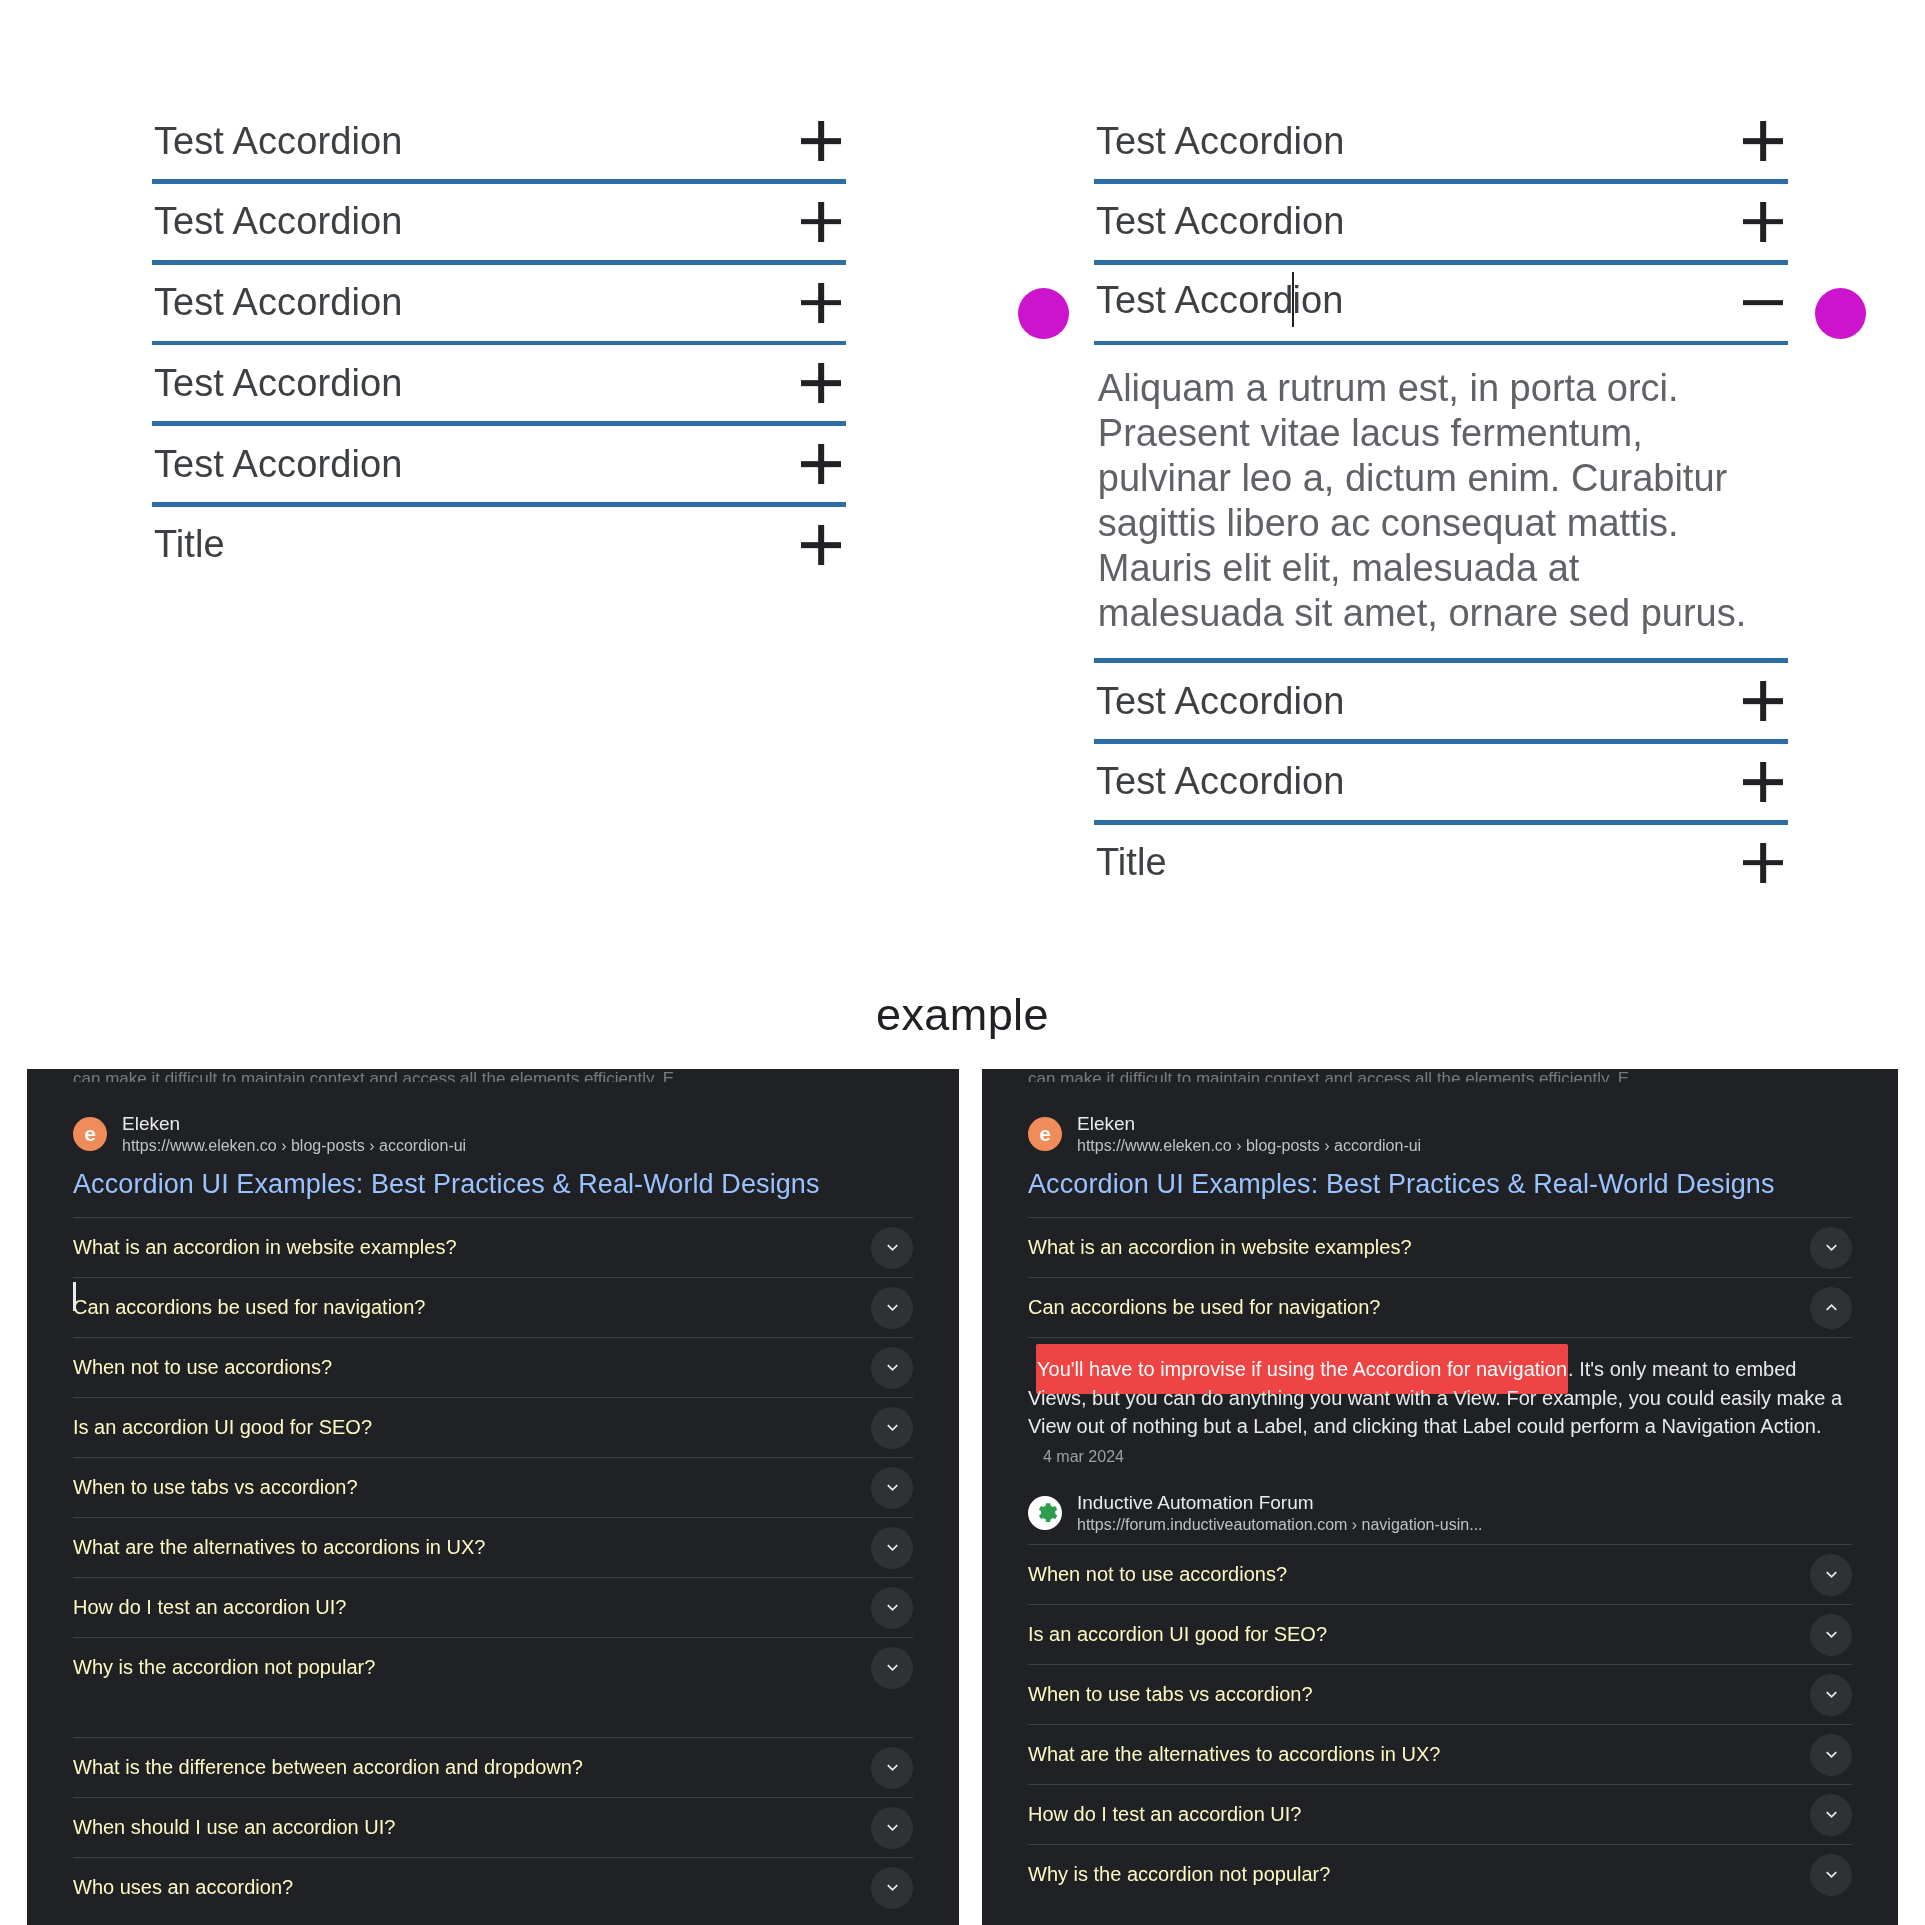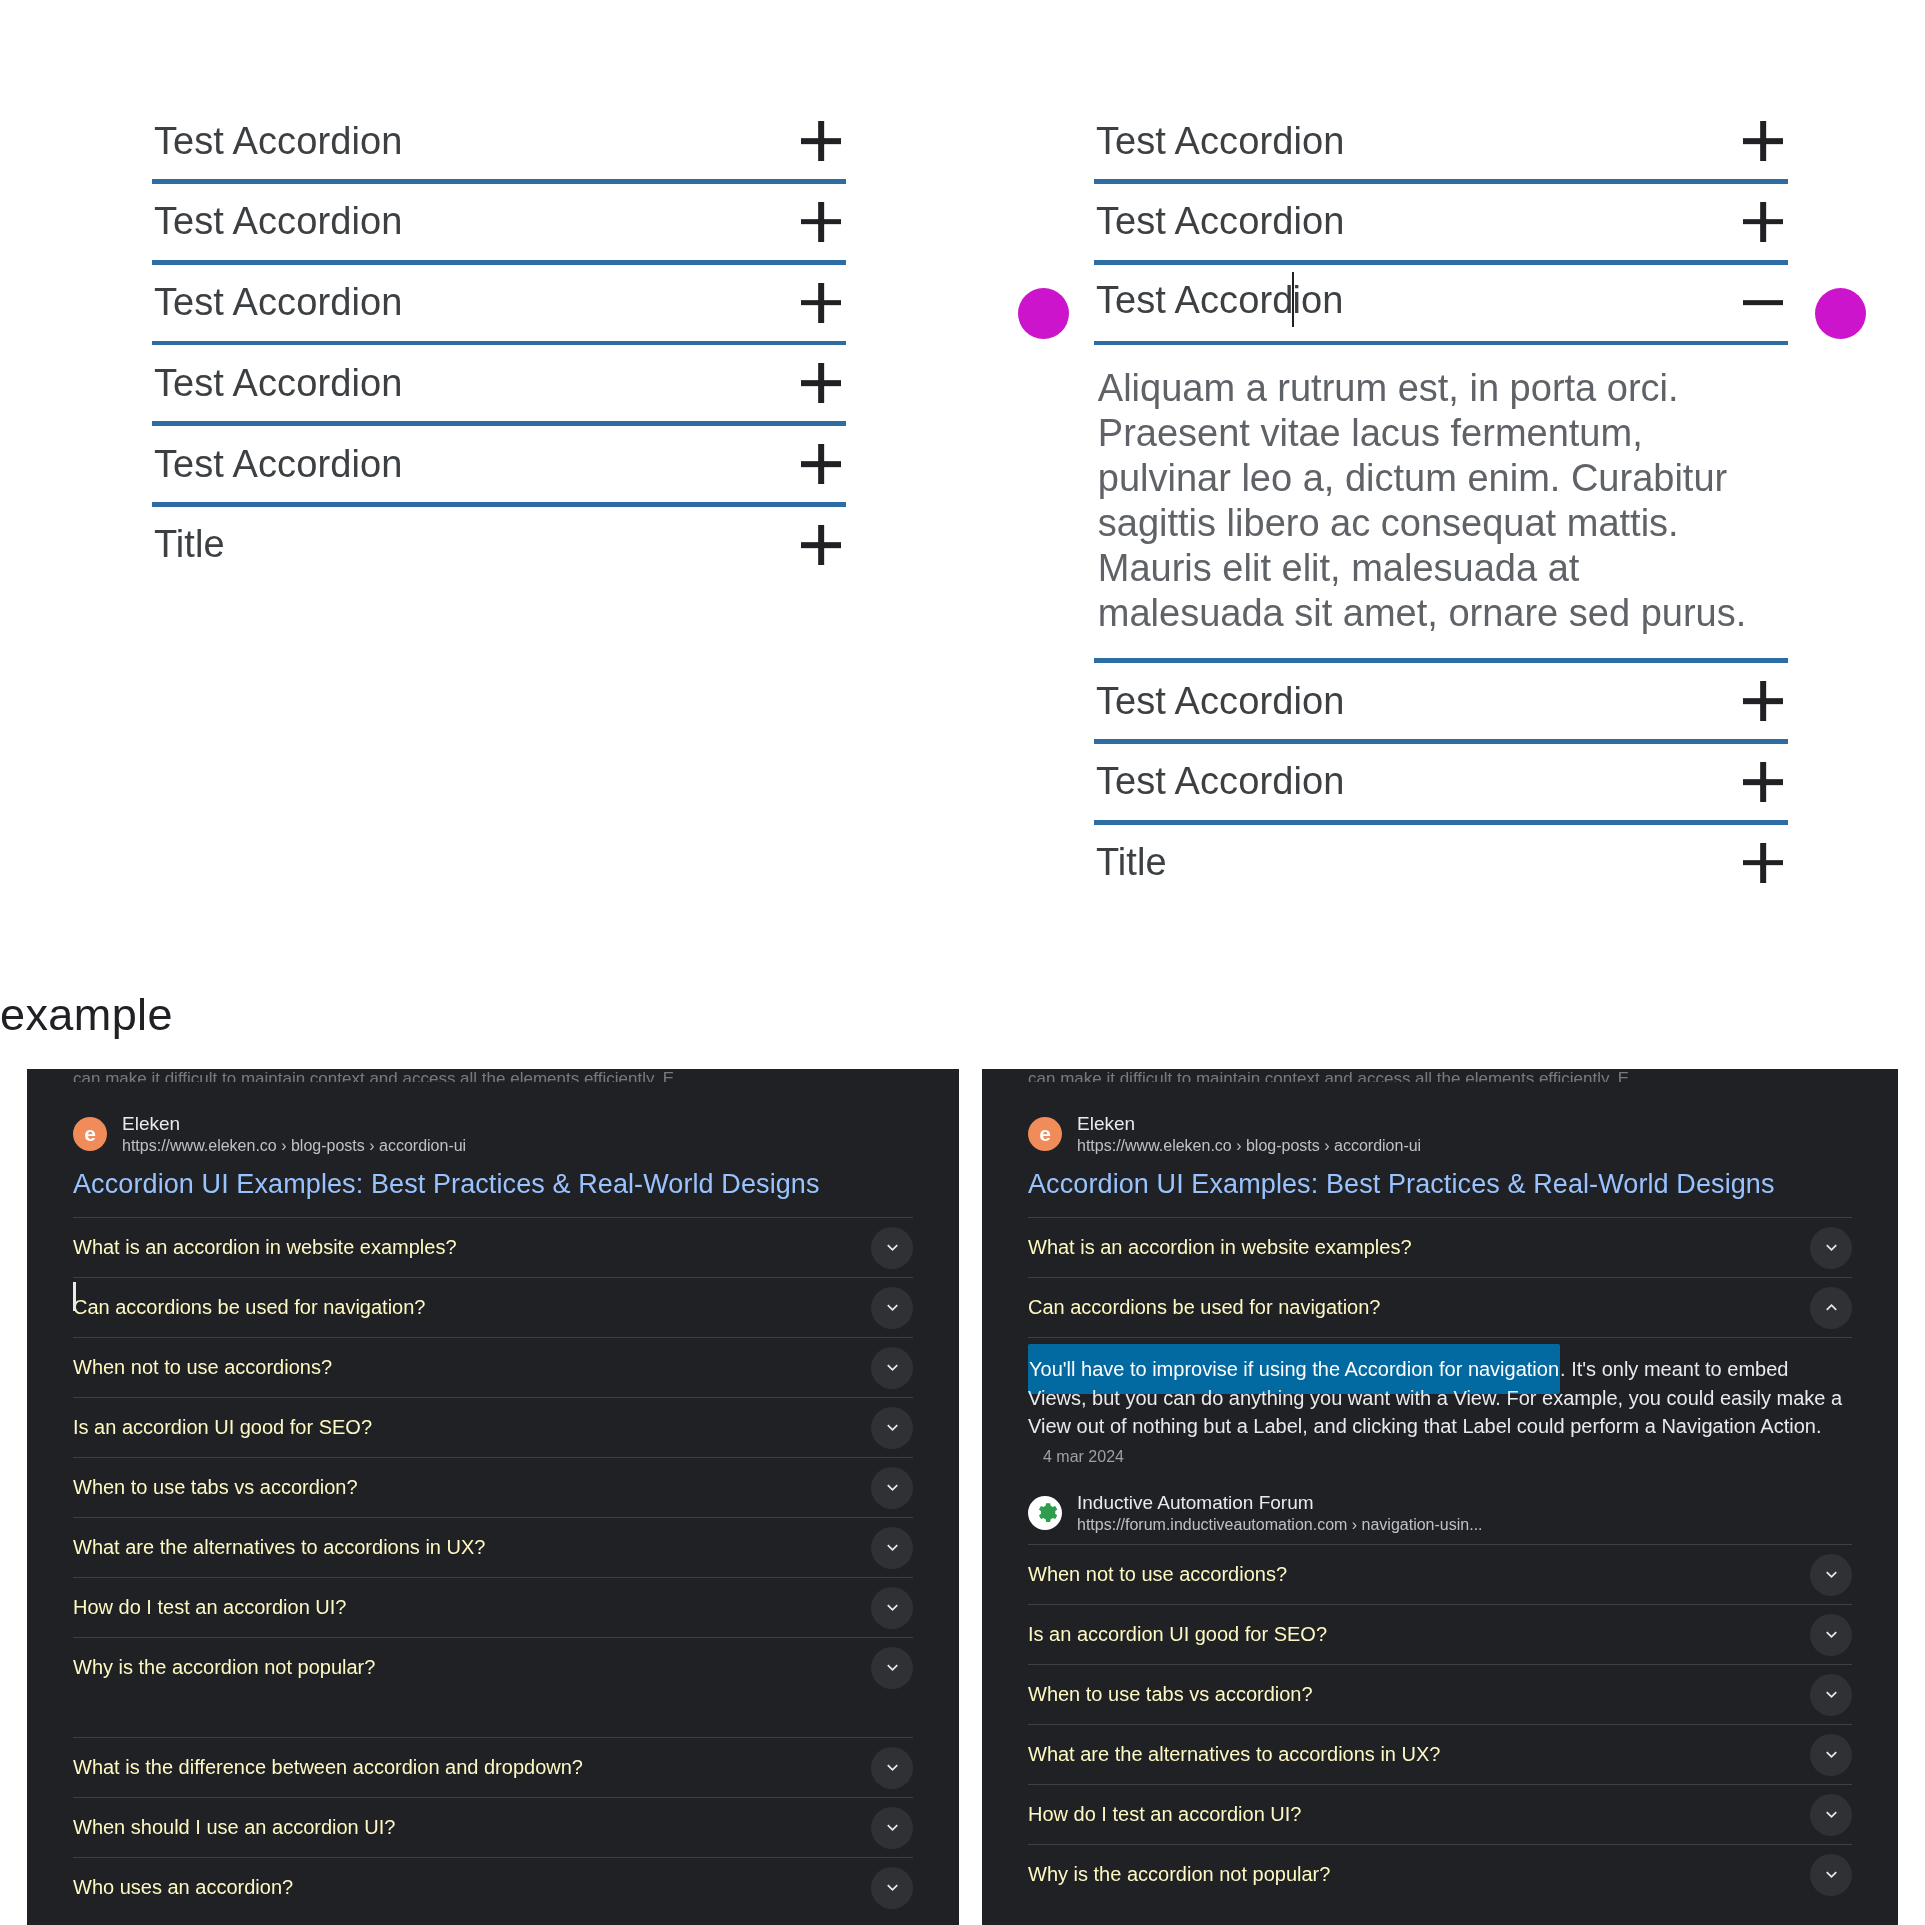--- a/index.html
+++ b/index.html
@@ -76,21 +76,21 @@
     background: #cc14cc;
   }
   #dot-left  { left: 1018px; top: 288px; }
   #dot-right { left: 1815px; top: 288px; }
 
   
   .example-caption {
     position: absolute;
     left: 0; top: 989px;
     width: 1925px;
-    text-align: left;
+    text-align: center;
     font-size: 45px;
     color: #202124;
     font-weight: 400;
     letter-spacing: 0.4px;
   }
 
   
   .serp {
     position: absolute;
     top: 1069px;
@@ -145,21 +145,21 @@
     flex: 0 0 42px;
   }
   .chev svg { width: 19px; height: 19px; stroke: #e8eaed; stroke-width: 2.2; fill: none; }
   .chev.up svg { transform: rotate(180deg); }
 
   .faq-answer {
     border-top: 1px solid #3c4043;
     padding: 17px 0 9.5px 0;
   }
   .ans-text { font-size: 20px; line-height: 1.42; color: #e8eaed; }
-  .ans-hl { background: #0369a1; color: #ffffff; padding: 14px 1px; border-radius: 1.9px; }
+  .ans-hl { background: #ef4444; color: #ffffff; padding: 14px 1px; border-radius: 1.9px; margin-left: 8px; }
   .ans-date { font-size: 16px; color: #9aa0a6; margin-top: 7.6px; margin-left: 15px; }
 
   .nested-result { padding-top: 25px; }
 
   
   .list-caret {
     position: absolute;
     width: 2.9px; height: 28.5px; background: #e8eaed;
   }
 </style>

